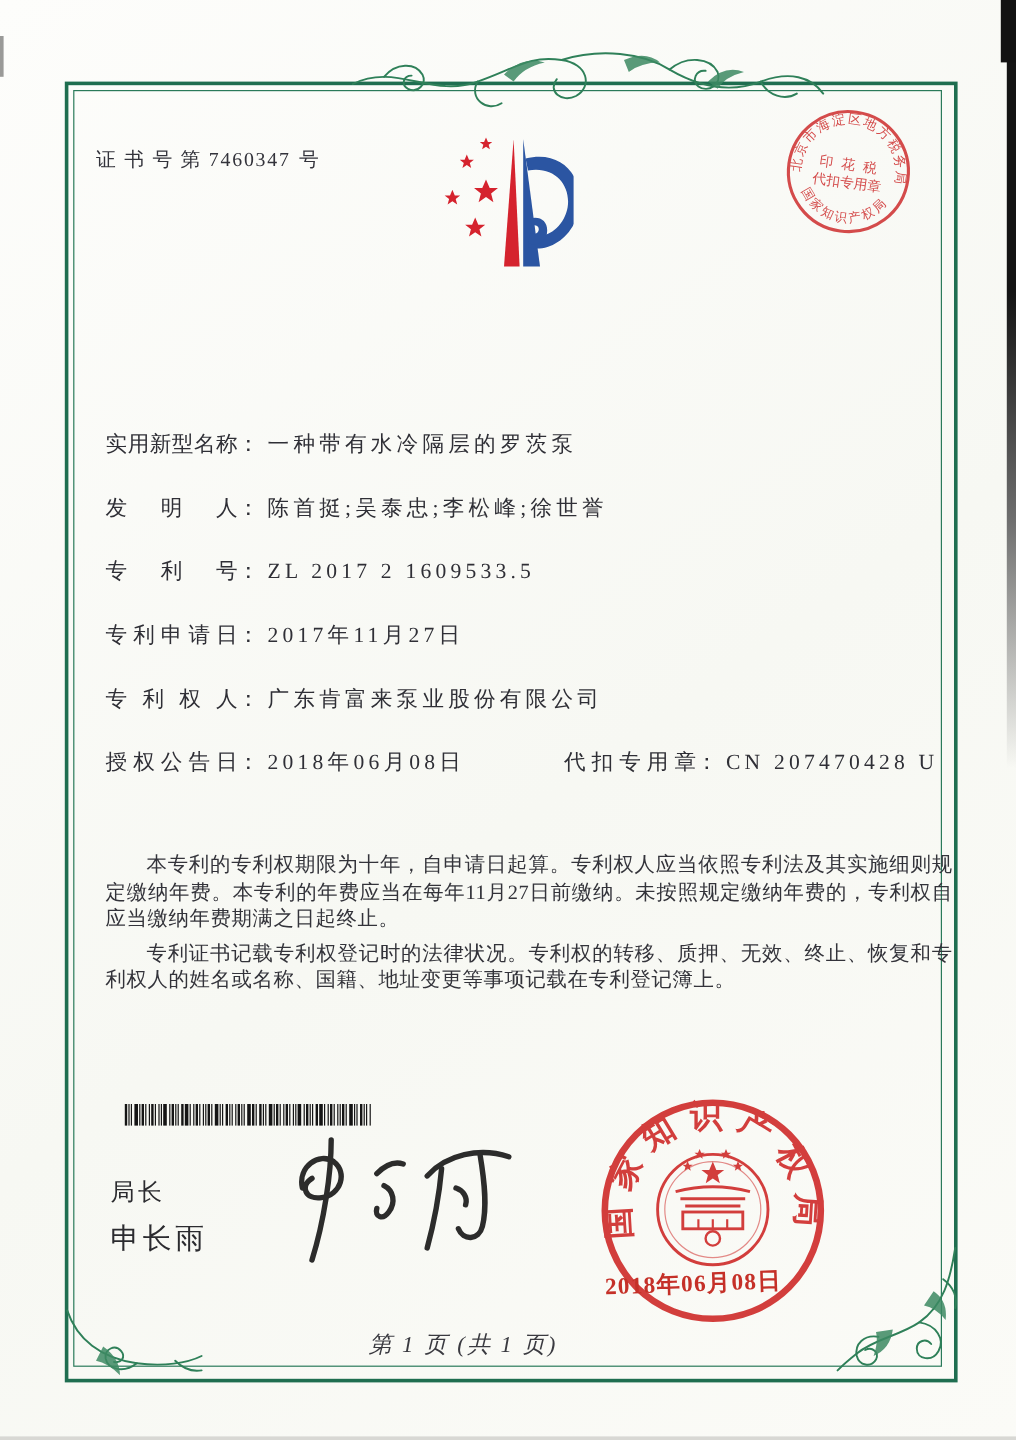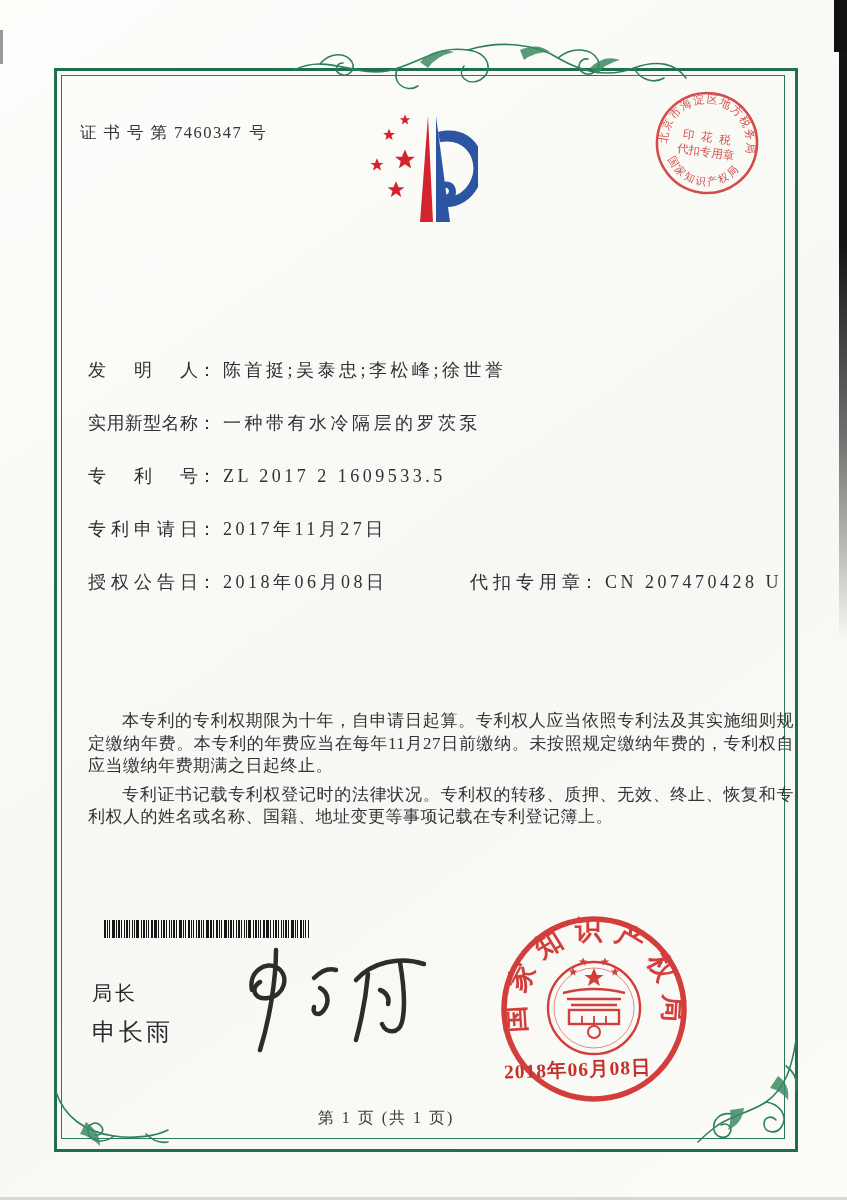--- a/index.html
+++ b/index.html
@@ -53,21 +53,21 @@
     font-size:20px;letter-spacing:3px;color:#2b2b2f;font-weight:500;}
   .signer-name{position:absolute;left:92px;top:1016px;font-family:"Liberation Sans","DejaVu Sans",sans-serif;
     font-size:24px;letter-spacing:3px;color:#2b2b2f;font-weight:500;}
   .signature{position:absolute;left:222px;top:944px;width:225px;height:118px;}
 
   .seal{position:absolute;left:497px;top:912px;width:194px;height:194px;opacity:.93;}
   .seal-date{position:absolute;left:504px;top:1056px;font-size:19.5px;font-weight:600;
     color:#c53028;letter-spacing:1px;transform:rotate(-2deg);}
 
   .footer{position:absolute;left:54px;top:1108px;width:664px;text-align:center;
-    font-size:16px;letter-spacing:2px;color:#3a3a40;}
+    font-size:19px;letter-spacing:2px;color:#3a3a40;font-style:italic;}
 </style>
 </head>
 <body>
 
 <div class="page">
 
   <div class="edge-right"></div>
   <div class="edge-right-top"></div>
   <div class="edge-left-mark"></div>
   <div class="edge-bottom"></div>
@@ -147,30 +147,33 @@
       <text x="57" y="70" text-anchor="middle" font-size="11.5">代扣专用章</text>
       <text font-size="10.5" letter-spacing="2">
         <textPath href="#taxBottom" startOffset="50%" text-anchor="middle">国家知识产权局</textPath>
       </text>
     </g>
   </svg>
 
 
   <div class="fields">
     <div class="f-row">
+      <span class="f-label">实用新型名称</span><span class="f-colon">：</span><span class="f-value">一种带有水冷隔层的罗茨泵</span>
+    </div>
+    <div class="f-row">
       <span class="f-label">发明人</span><span class="f-colon">：</span><span class="f-value">陈首挺;吴泰忠;李松峰;徐世誉</span>
     </div>
     <div class="f-row">
-      <span class="f-label">实用新型名称</span><span class="f-colon">：</span><span class="f-value">一种带有水冷隔层的罗茨泵</span>
-    </div>
-    <div class="f-row">
       <span class="f-label">专利号</span><span class="f-colon">：</span><span class="f-value">ZL 2017 2 1609533.5</span>
     </div>
     <div class="f-row">
       <span class="f-label">专利申请日</span><span class="f-colon">：</span><span class="f-value">2017年11月27日</span>
+    </div>
+    <div class="f-row">
+      <span class="f-label">专利权人</span><span class="f-colon">：</span><span class="f-value">广东肯富来泵业股份有限公司</span>
     </div>
     <div class="f-row">
       <span class="f-label">授权公告日</span><span class="f-colon">：</span><span class="f-value">2018年06月08日</span>
       <span class="f-pair2"><span class="f-label">代扣专用章</span><span class="f-colon">：</span><span class="f-value">CN 207470428 U</span></span>
     </div>
   </div>
 
   <div class="paras">
     <p>本专利的专利权期限为十年，自申请日起算。专利权人应当依照专利法及其实施细则规定缴纳年费。本专利的年费应当在每年11月27日前缴纳。未按照规定缴纳年费的，专利权自应当缴纳年费期满之日起终止。</p>
     <p>专利证书记载专利权登记时的法律状况。专利权的转移、质押、无效、终止、恢复和专利权人的姓名或名称、国籍、地址变更等事项记载在专利登记簿上。</p>

